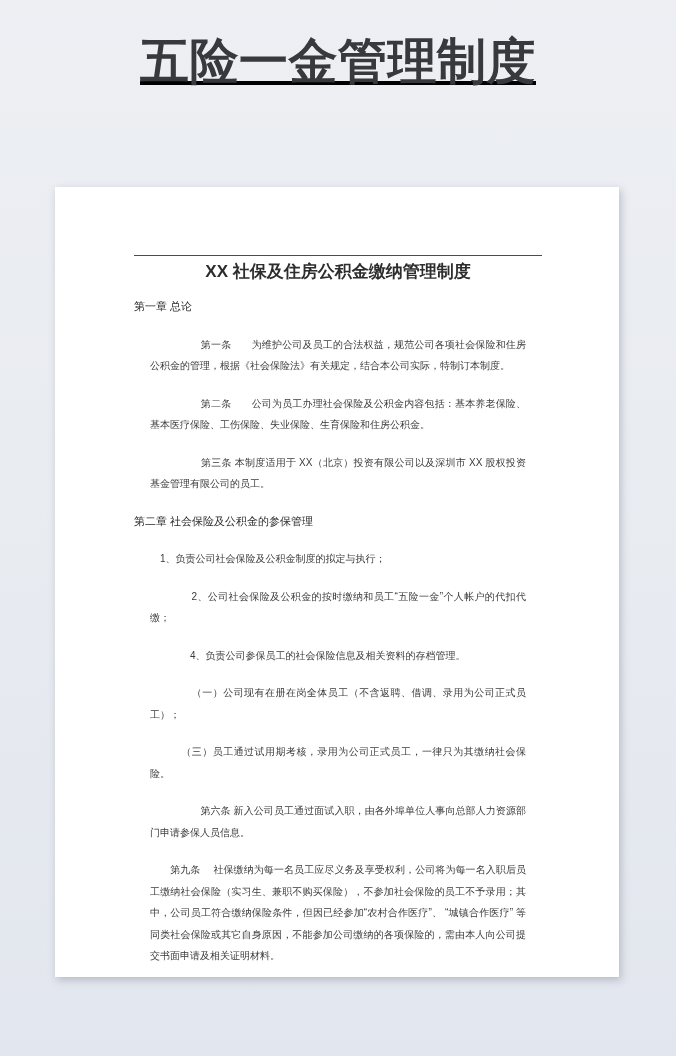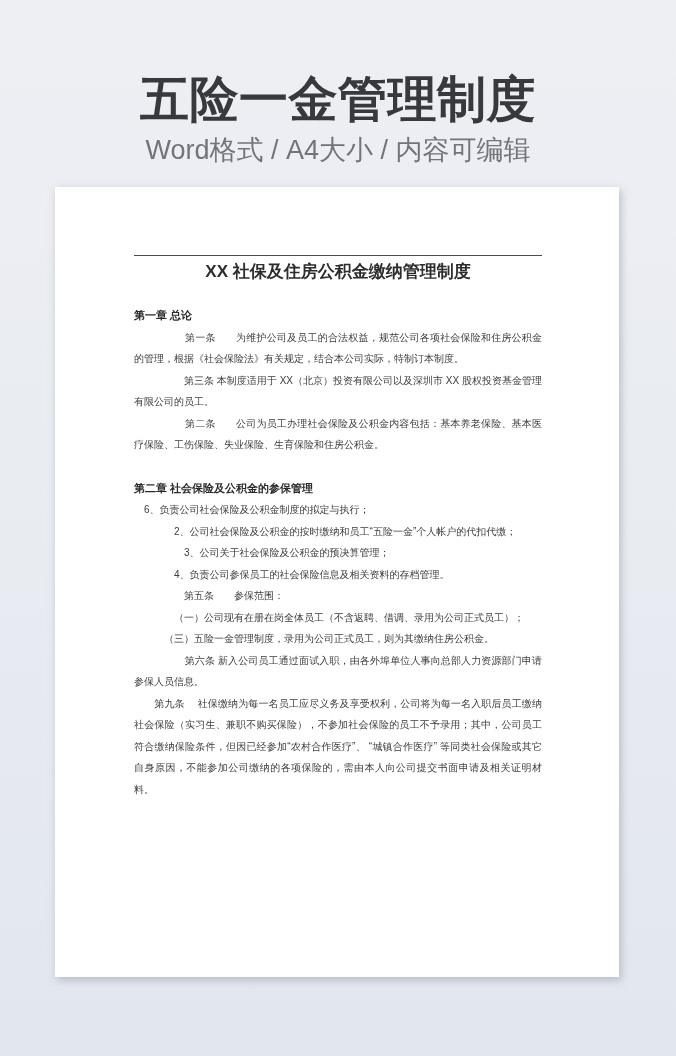--- a/index.html
+++ b/index.html
@@ -2,21 +2,21 @@
 <html><head>
 <meta charset="utf-8">
 <style>
   html,body{margin:0;padding:0;}
   body{
     width:676px;height:1056px;
     font-family:"Liberation Sans","DejaVu Sans",sans-serif;
     background:linear-gradient(180deg,#edeff3 0%,#e9ecf1 45%,#e2e6ee 100%);
     overflow:hidden;position:relative;
   }
-  .header{ text-align:center; padding-top:74px; }
+  .header{ text-align:center; padding-top:36px;text-decoration:underline; }
   .header h1{
     margin:0; font-size:49px; line-height:50px; font-weight:bold;
     color:#37393d; letter-spacing:0.5px;
   }
   .header .subtitle{
     margin-top:11px; font-size:27px; line-height:30px;
     color:#717479; font-weight:normal;
   }
   .doc-page{
     position:absolute; left:55px; top:187px;
@@ -31,45 +31,42 @@
   }
   .doc-title{
     margin-top:5px; font-size:17px; line-height:22px;
     font-weight:bold; text-align:center; color:#2d2d2d;
   }
   .doc-body{
     margin-top:3px; font-size:10px; line-height:21.5px;
     color:#3b3b3b; text-align:justify;
   }
   .doc-chapter{
-    font-weight:bold; color:#2a2a2a; font-size:11px;
-    margin-top:22px;
+    font-weight:normal; color:#2a2a2a; font-size:11px;
+    margin-top:13px;
   }
-  .doc-para{ margin:0; }
+  .doc-para{ margin:16px; }
 </style>
 </head>
 <body>
 
 <div class="header">
   <h1>五险一金管理制度</h1>
-  <div class="subtitle">Word格式 / A4大小 / 内容可编辑</div>
 </div>
 
 <div class="doc-page">
   <hr class="doc-rule">
   <div class="doc-title">XX 社保及住房公积金缴纳管理制度</div>
   <div class="doc-body">
       <div class="doc-chapter">第一章 总论</div>
       <div class="doc-para">　　　　　第一条　　为维护公司及员工的合法权益，规范公司各项社会保险和住房公积金的管理，根据《社会保险法》有关规定，结合本公司实际，特制订本制度。</div>
+      <div class="doc-para">　　　　　第二条　　公司为员工办理社会保险及公积金内容包括：基本养老保险、基本医疗保险、工伤保险、失业保险、生育保险和住房公积金。</div>
       <div class="doc-para">　　　　　第三条 本制度适用于 XX（北京）投资有限公司以及深圳市 XX 股权投资基金管理有限公司的员工。</div>
-      <div class="doc-para">　　　　　第二条　　公司为员工办理社会保险及公积金内容包括：基本养老保险、基本医疗保险、工伤保险、失业保险、生育保险和住房公积金。</div>
       <div class="doc-chapter">第二章 社会保险及公积金的参保管理</div>
-      <div class="doc-para">　6、负责公司社会保险及公积金制度的拟定与执行；</div>
+      <div class="doc-para">　1、负责公司社会保险及公积金制度的拟定与执行；</div>
       <div class="doc-para">　　　　2、公司社会保险及公积金的按时缴纳和员工“五险一金”个人帐户的代扣代缴；</div>
-      <div class="doc-para">　　　　　3、公司关于社会保险及公积金的预决算管理；</div>
       <div class="doc-para">　　　　4、负责公司参保员工的社会保险信息及相关资料的存档管理。</div>
-      <div class="doc-para">　　　　　第五条　　参保范围：</div>
       <div class="doc-para">　　　　（一）公司现有在册在岗全体员工（不含返聘、借调、录用为公司正式员工）；</div>
-      <div class="doc-para">　　　（三）五险一金管理制度，录用为公司正式员工，则为其缴纳住房公积金。</div>
+      <div class="doc-para">　　　（三）员工通过试用期考核，录用为公司正式员工，一律只为其缴纳社会保险。</div>
       <div class="doc-para">　　　　　第六条 新入公司员工通过面试入职，由各外埠单位人事向总部人力资源部门申请参保人员信息。</div>
       <div class="doc-para">　　第九条　 社保缴纳为每一名员工应尽义务及享受权利，公司将为每一名入职后员工缴纳社会保险（实习生、兼职不购买保险），不参加社会保险的员工不予录用；其中，公司员工符合缴纳保险条件，但因已经参加“农村合作医疗”、 “城镇合作医疗” 等同类社会保险或其它自身原因，不能参加公司缴纳的各项保险的，需由本人向公司提交书面申请及相关证明材料。</div>
     </div>
 </div>
 
 </body></html>

